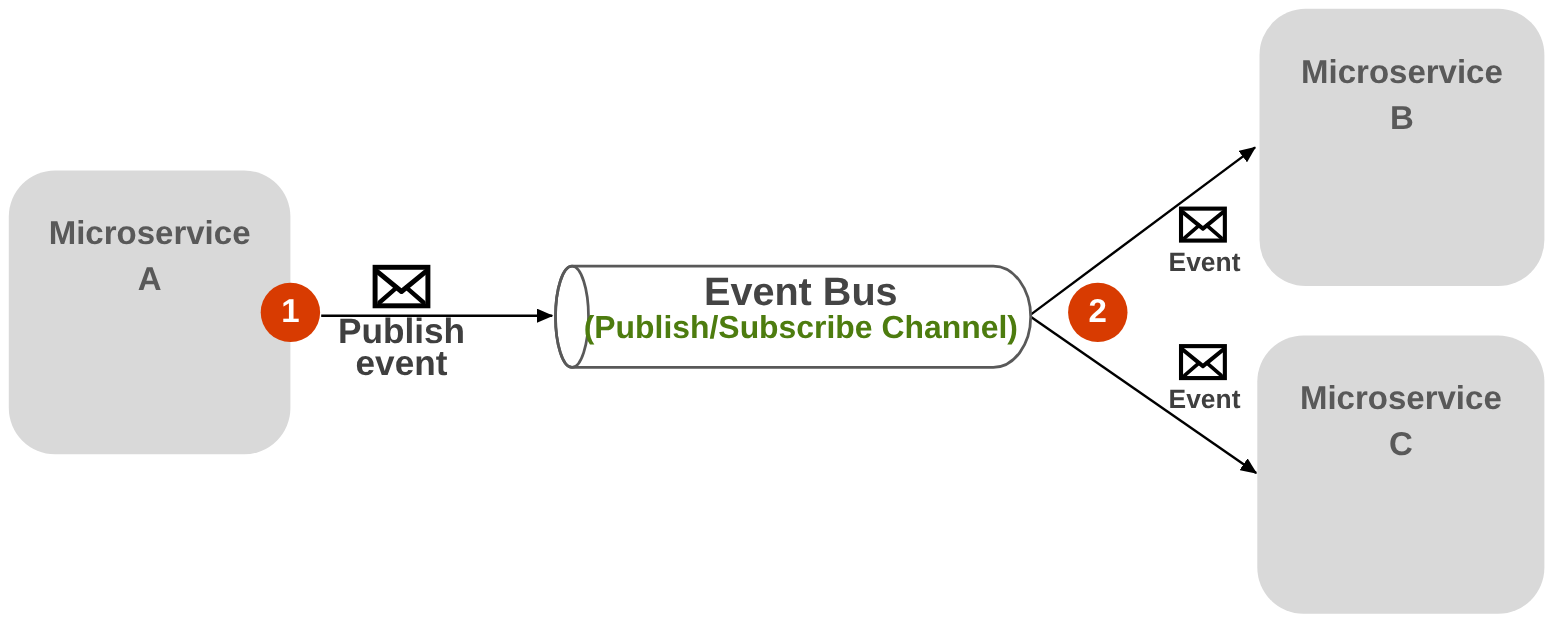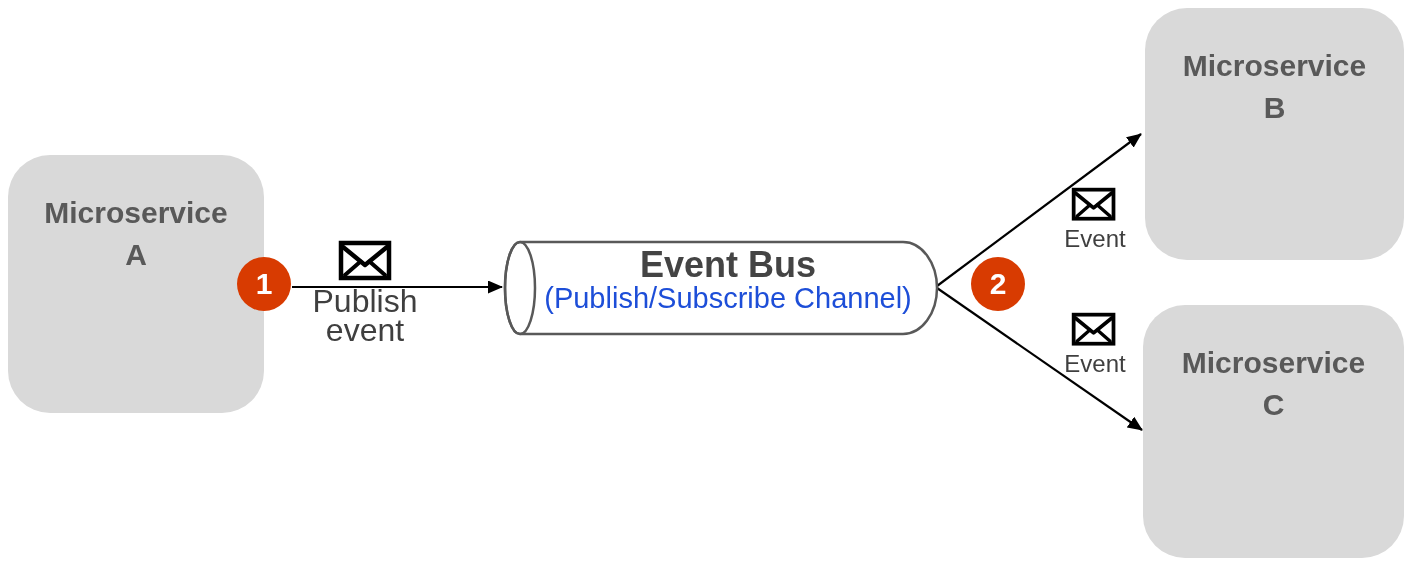--- a/index.html
+++ b/index.html
@@ -70,30 +70,30 @@
   .bus-title {
     display: block;
     font-size: 36px;
     font-weight: bold;
     color: #444444;
     line-height: 35px;
   }
   .bus-subtitle {
     display: block;
     font-size: 29px;
-    font-weight: 400;
-    color: #1d4ed8;
+    font-weight: 700;
+    color: #4d7c0f;
     line-height: 32px;
   }
 
   .edge-label {
     position: absolute;
     text-align: center;
     color: #3f3f3f;
-    font-weight: normal;
+    font-weight: bold;
     z-index: 3;
     white-space: pre-line;
   }
   #label-publish { left: 300px; top: 287px; width: 130px; font-size: 32px; line-height: 29px; }
   #label-event-b { left: 1045px; top: 226px; width: 100px; font-size: 24px; line-height: 26px; }
   #label-event-c { left: 1045px; top: 351px; width: 100px; font-size: 24px; line-height: 26px; }
 </style>
 </head>
 <body>
 

